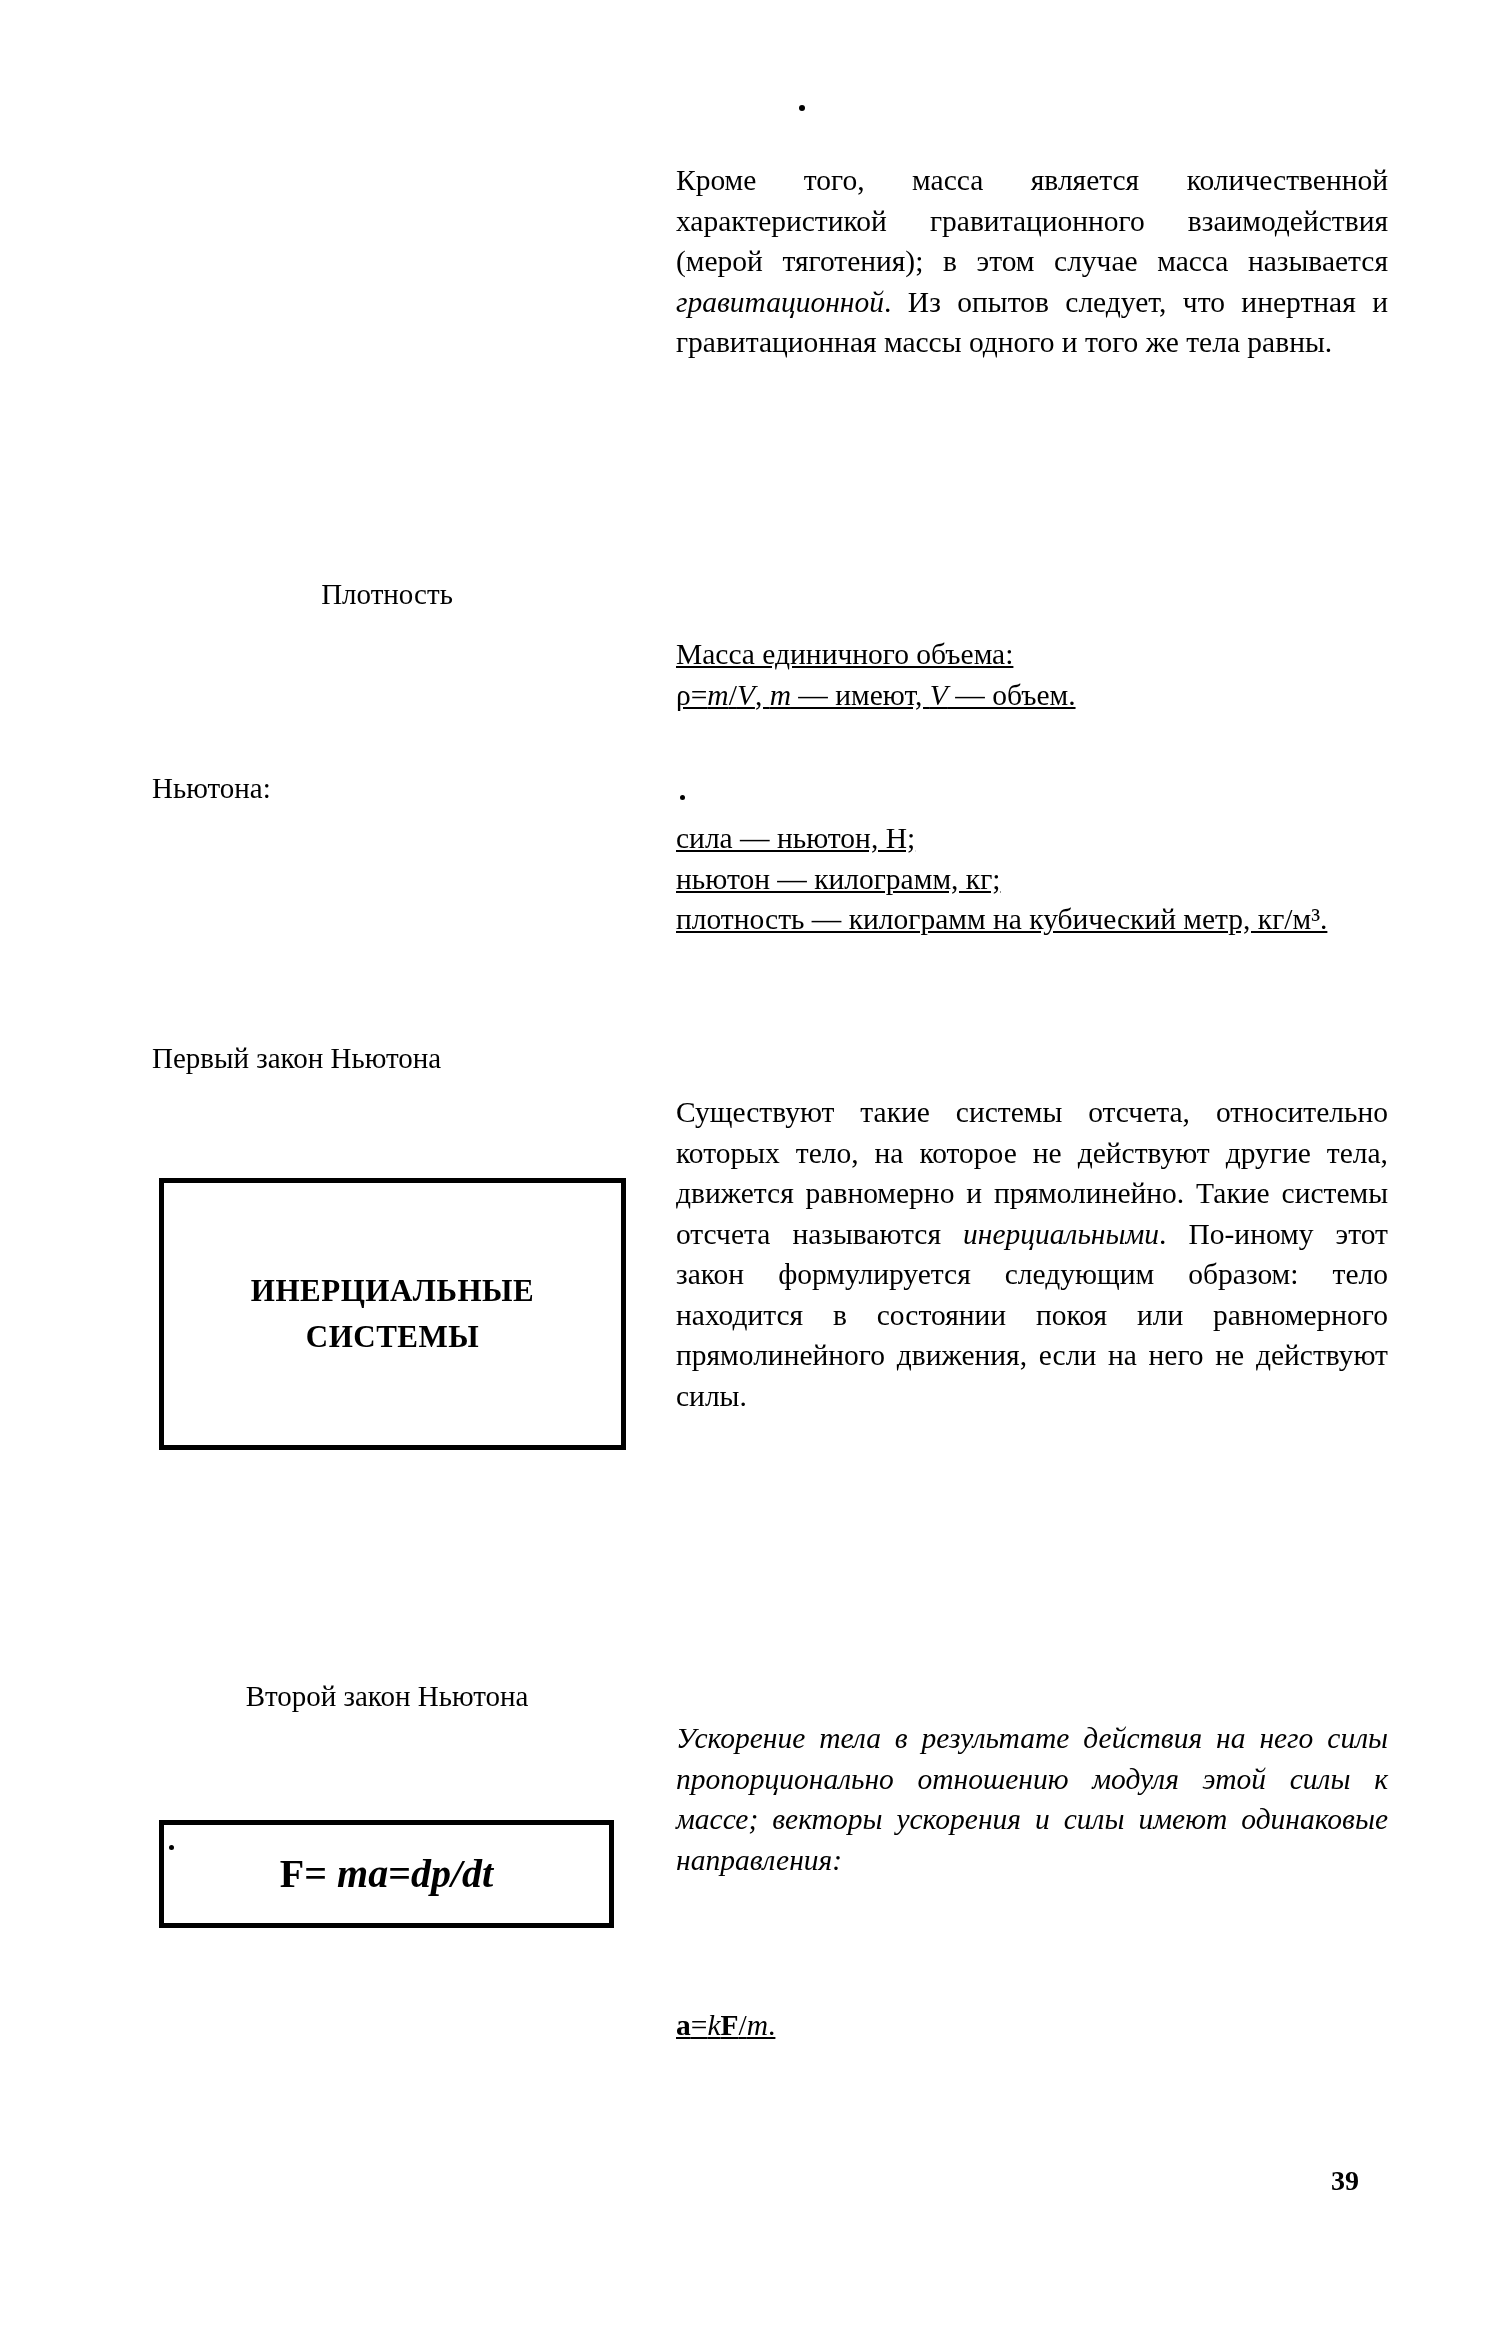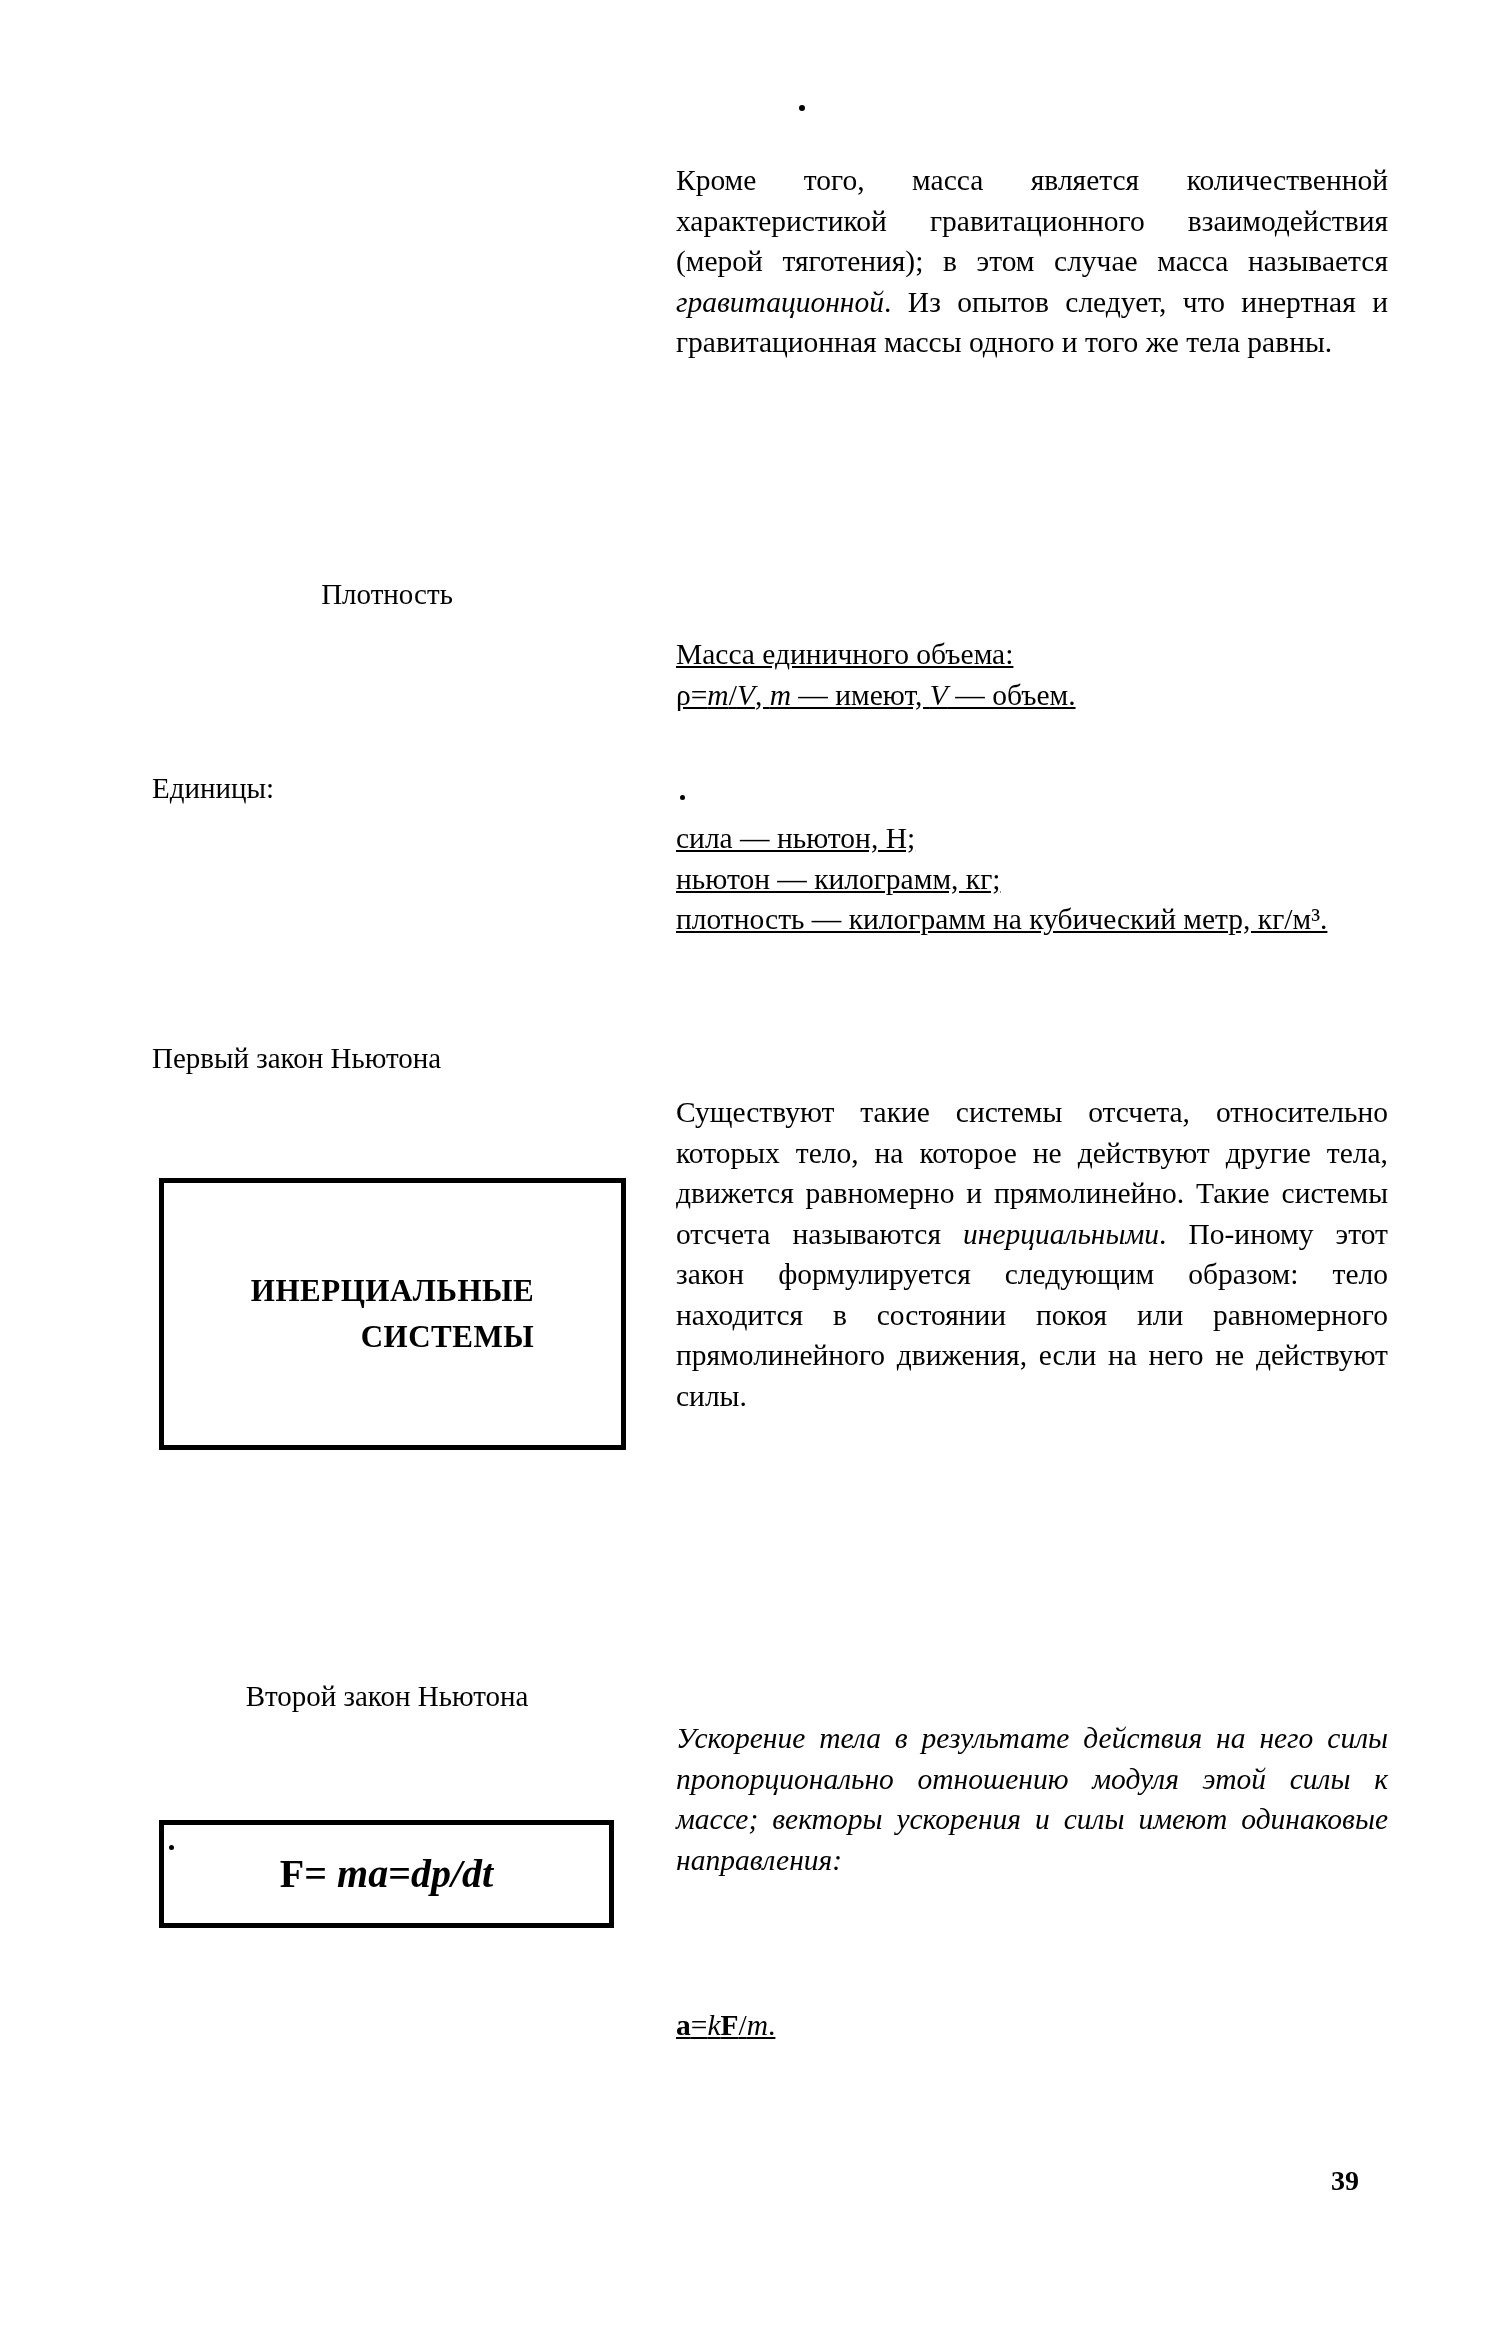--- a/index.html
+++ b/index.html
@@ -64,21 +64,20 @@
     display: flex;
     align-items: center;
     justify-content: center;
     text-align: center;
   }
   .box-title {
     font-weight: bold;
     font-size: 31px;
     line-height: 46px;
     letter-spacing: 0.5px;
-    text-align: right;
   }
   .box-formula {
     font-size: 40px;
     font-weight: bold;
     line-height: 44px;
   }
   .box-formula .it { font-style: italic; font-weight: bold; }
 
   .pagenum {
     position: absolute;
@@ -126,21 +125,21 @@
 
   <div class="left-col heading" style="top: 576px; text-align: center;">Плотность</div>
 
   <div class="right-col lines" style="top: 634px;">
     <div>Масса единичного объема:</div>
     <div>
       <span>ρ=</span><span class="ital">m</span><span>/</span><span class="ital">V</span><span>, </span><span class="ital">m</span><span> — имеют, </span><span class="ital">V</span><span> — объем.</span>
     </div>
   </div>
 
-  <div class="left-col heading" style="top: 770px;">Единицы:</div>
+  <div class="left-col heading" style="top: 770px;">Ньютона:</div>
 
   <div class="smalldot" style="left: 676px; top: 795px;"></div>
 
   <div class="right-col lines" style="top: 818px; width: 700px; text-align: justify;">
     <div>сила — ньютон, Н;</div>
     <div>ньютон — килограмм, кг;</div>
     <div style="text-align: justify;">плотность — килограмм на кубический метр, кг/м³.</div>
   </div>
 
   <div class="left-col heading" style="top: 1040px;">Первый закон Ньютона</div>

